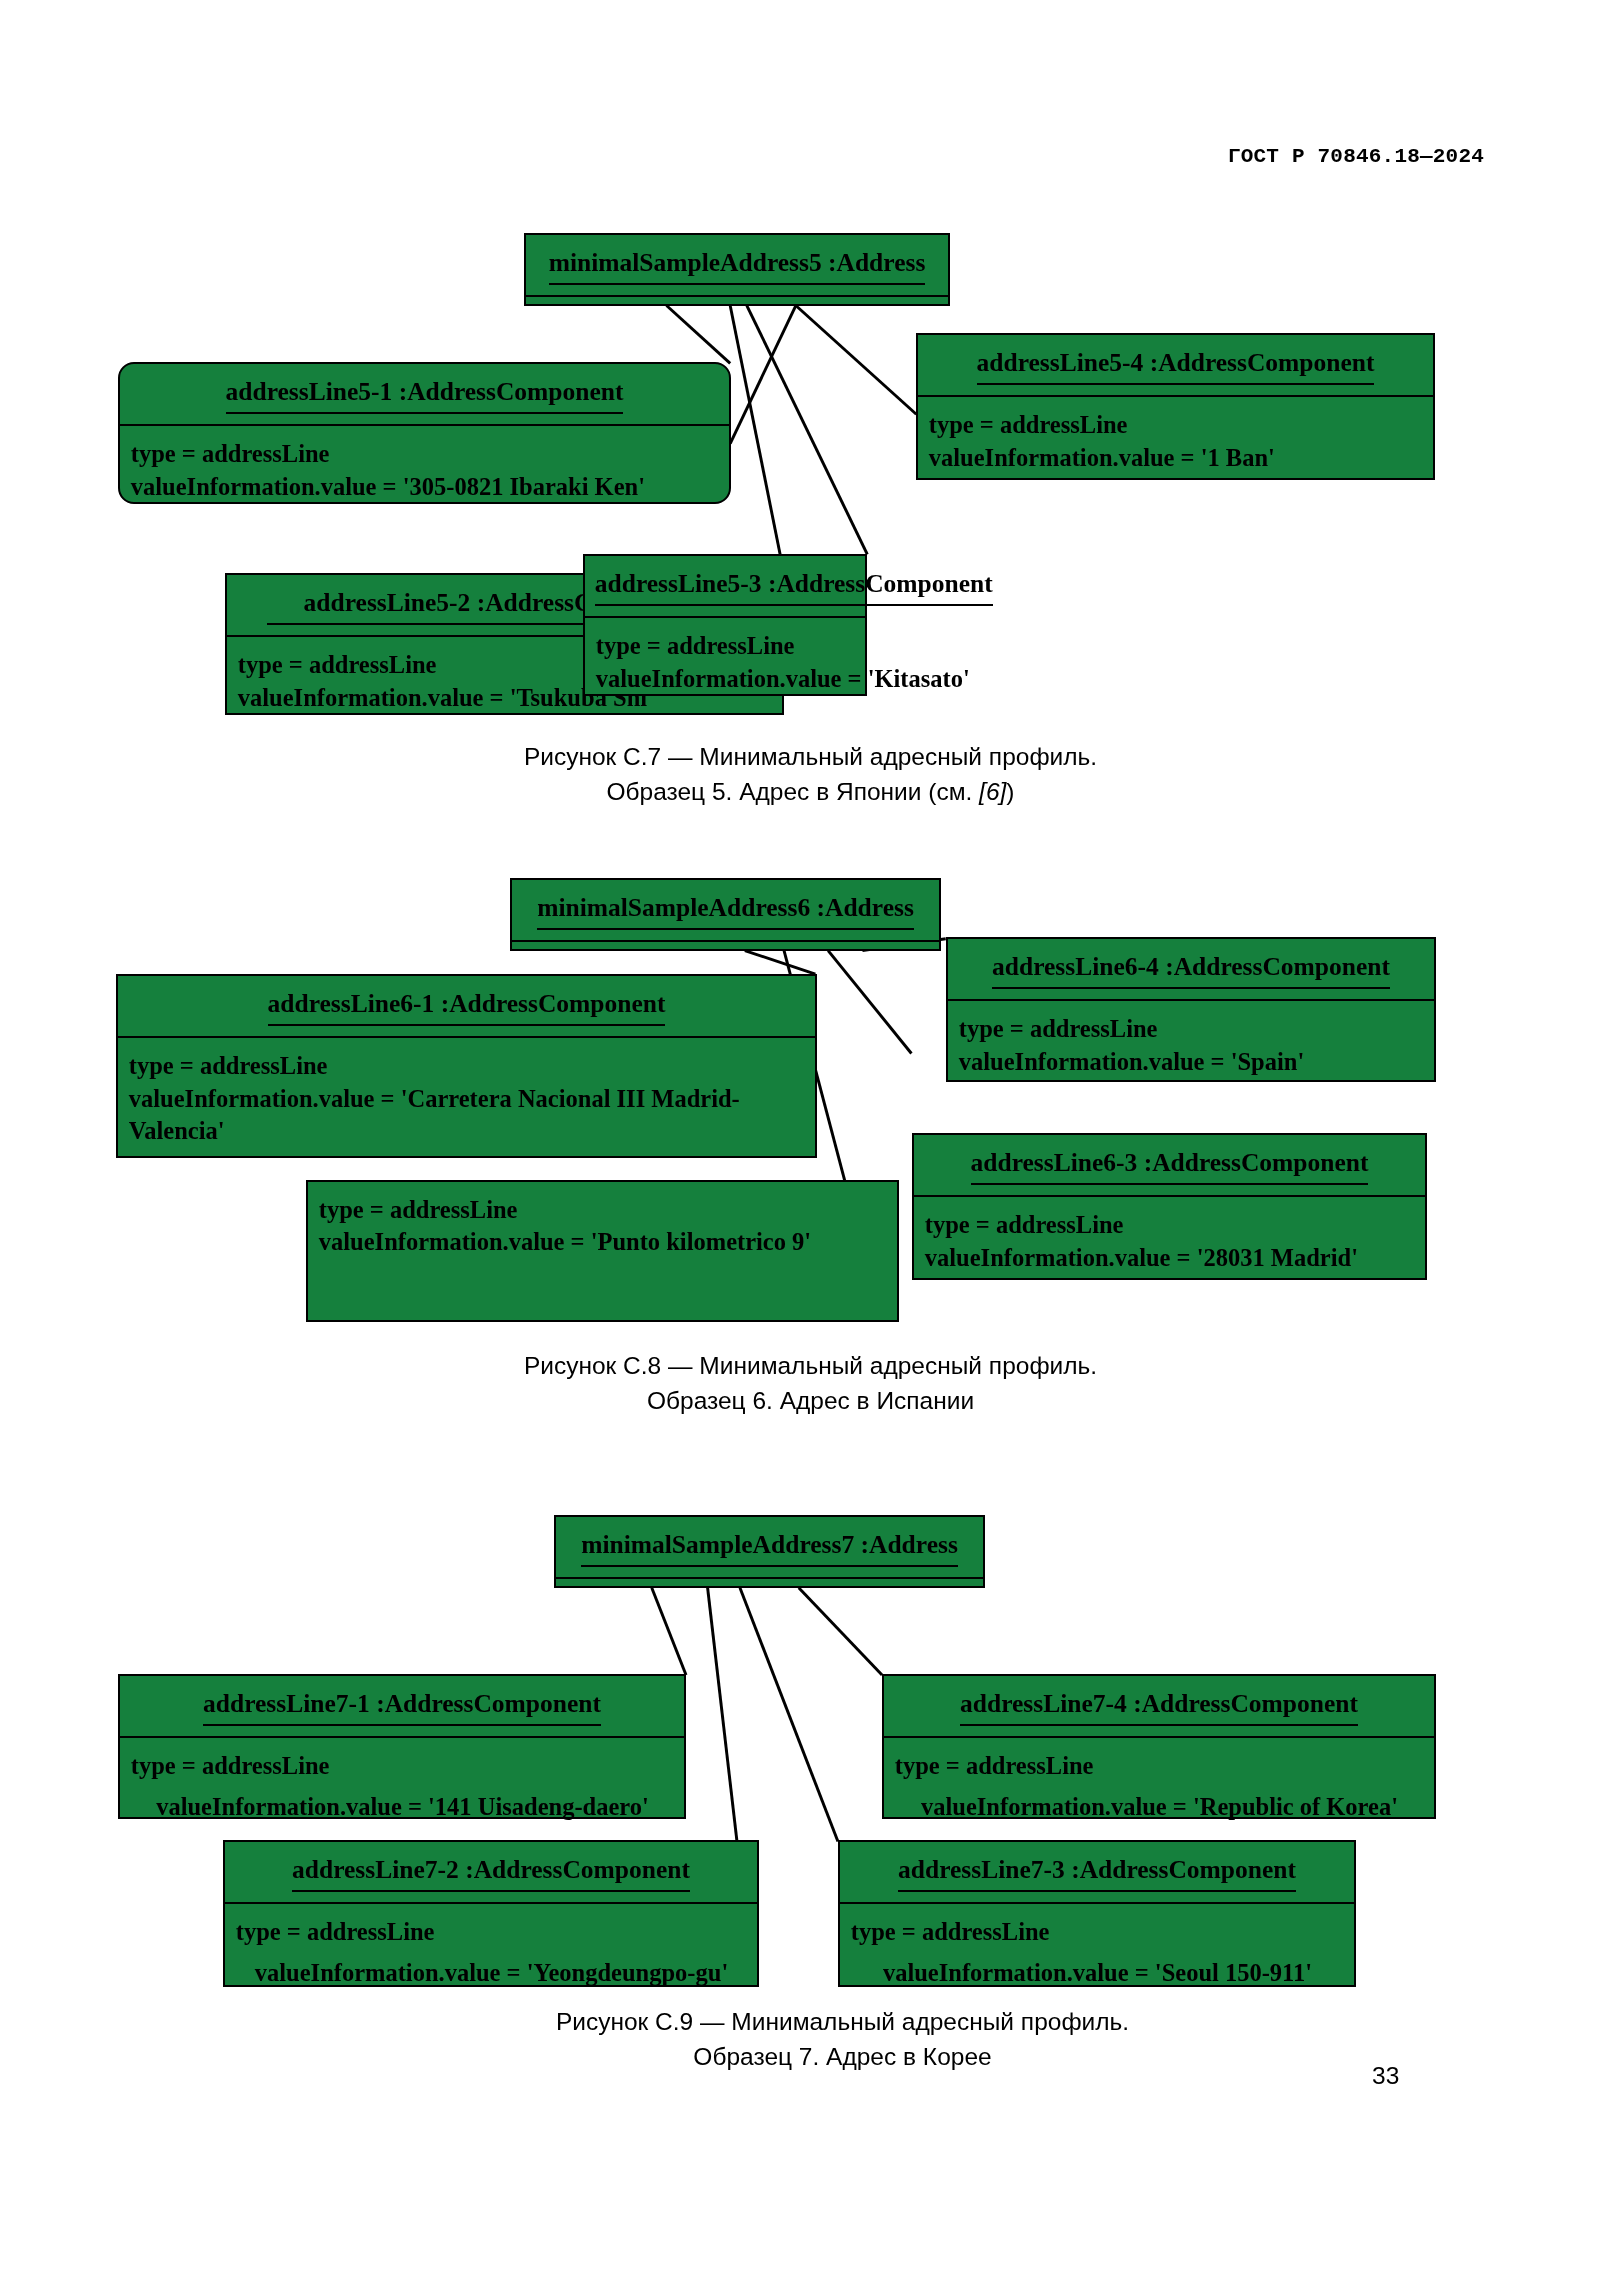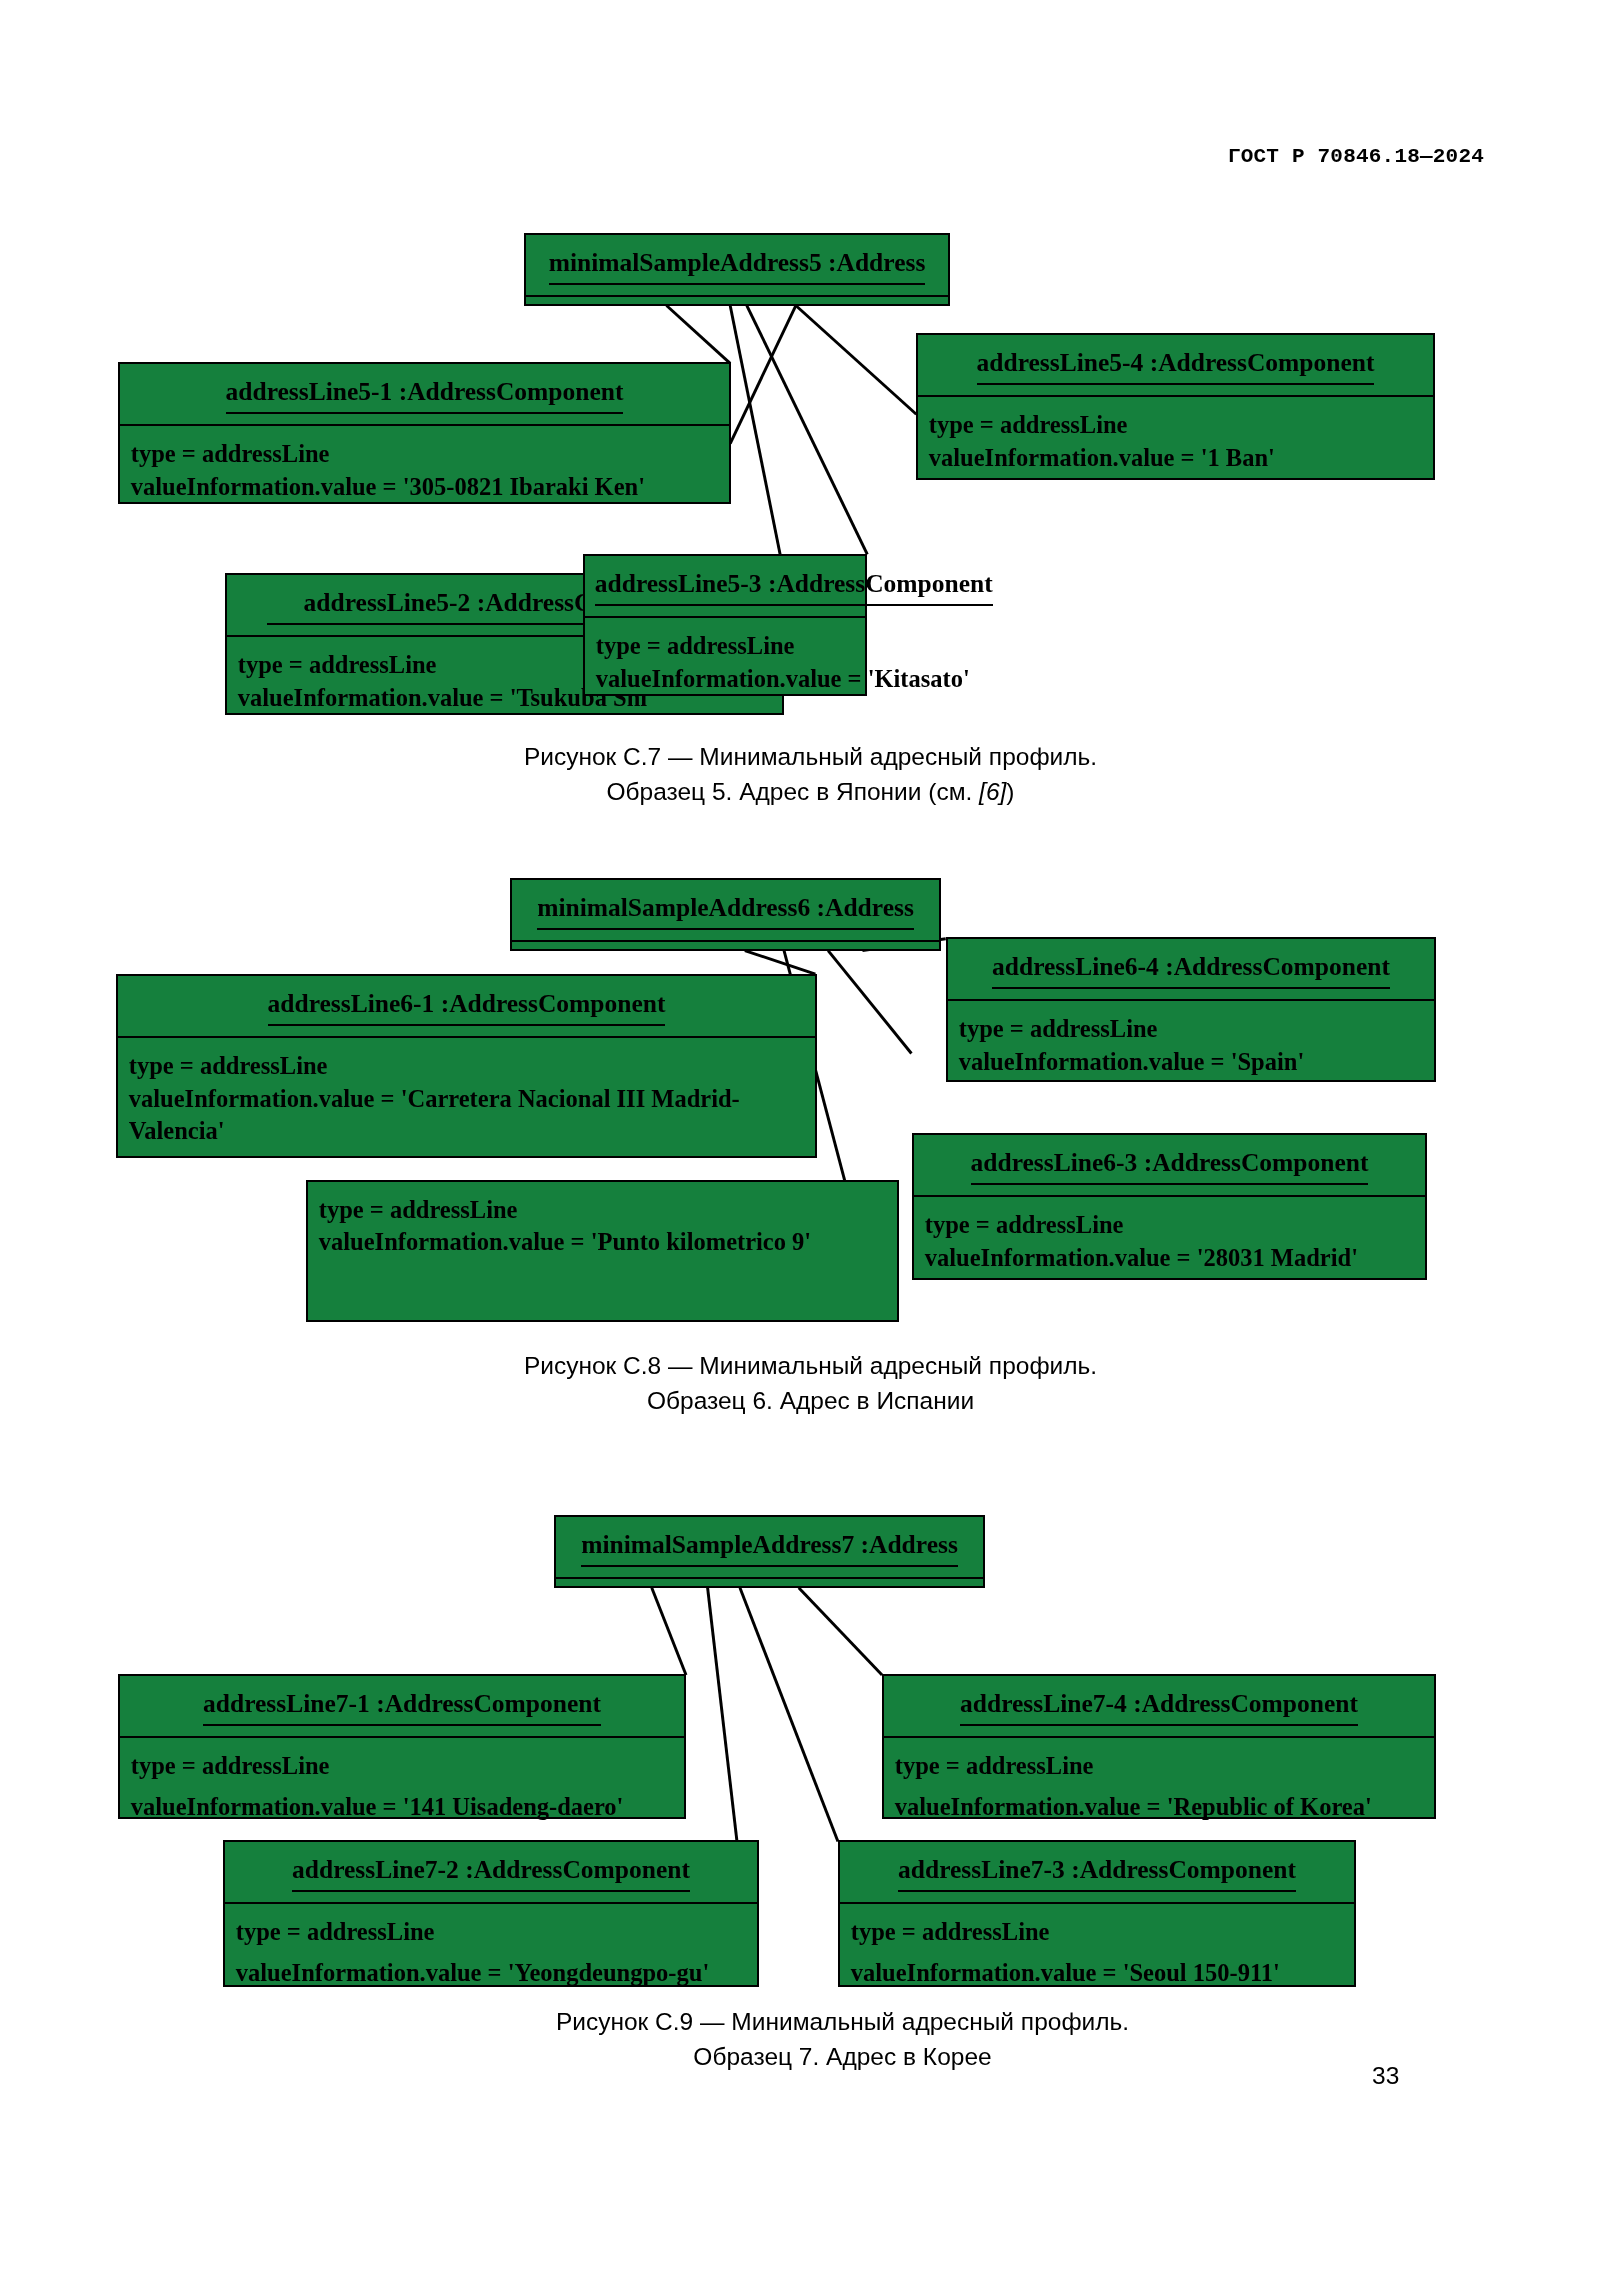--- a/index.html
+++ b/index.html
@@ -98,20 +98,21 @@
     white-space: nowrap;
   }
   .uml-body .attr.wrapable {
     white-space: normal;
   }
   .uml-body.body-airy .attr {
     margin-bottom: 8.8px;
   }
   .uml-body.body-airy .attr:last-child {
     margin-bottom: 0;
+    text-align: center;
   }
 
   
   .caption {
     position: absolute;
     width: 1621px;
     left: 0;
     text-align: center;
     font-family: "Liberation Sans", sans-serif;
     font-size: 24.5px;
@@ -145,21 +146,21 @@
 
       <line x1="812" y1="72" x2="935" y2="183" stroke="#000" stroke-width="3"></line>
     </svg>
 
     <div class="uml-box" style="left:524px; top:-2px; width:426px; height:73px;">
       <div class="uml-head">
         <span class="uml-title-underline">minimalSampleAddress5 :Address</span>
       </div>
     </div>
 
-    <div class="uml-box" style="left:118px; top:127px; width:613px; height:142px;">
+    <div class="uml-box" style="left:118px; top:127px; width:613px; height:142px;border-radius:16px;">
       <div class="uml-head">
         <span class="uml-title-underline">addressLine5-1 :AddressComponent</span>
       </div>
       <div class="uml-body">
         <span class="attr">type = addressLine</span>
         <span class="attr">valueInformation.value = '305-0821 Ibaraki Ken'</span>
       </div>
     </div>
 
     <div class="uml-box" style="left:225px; top:338px; width:559px; height:142px;">

